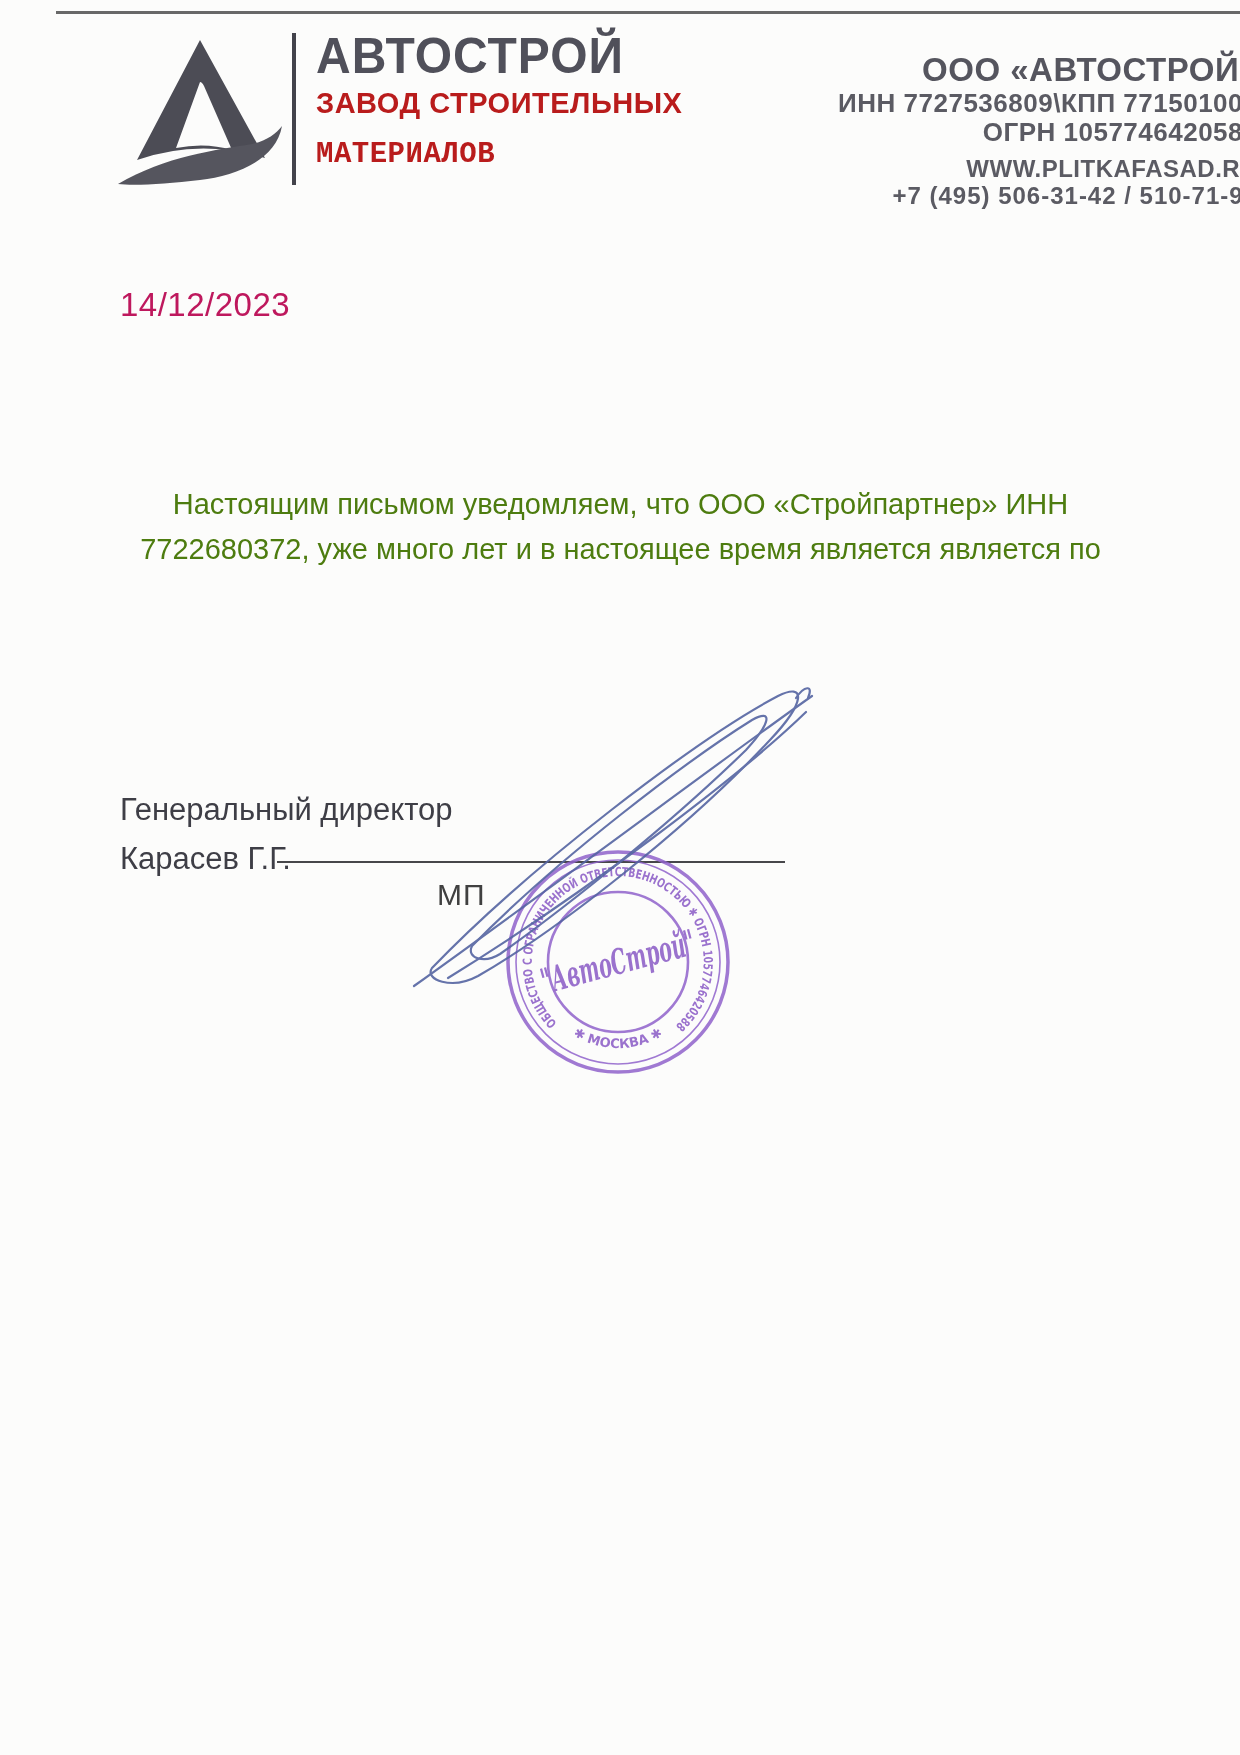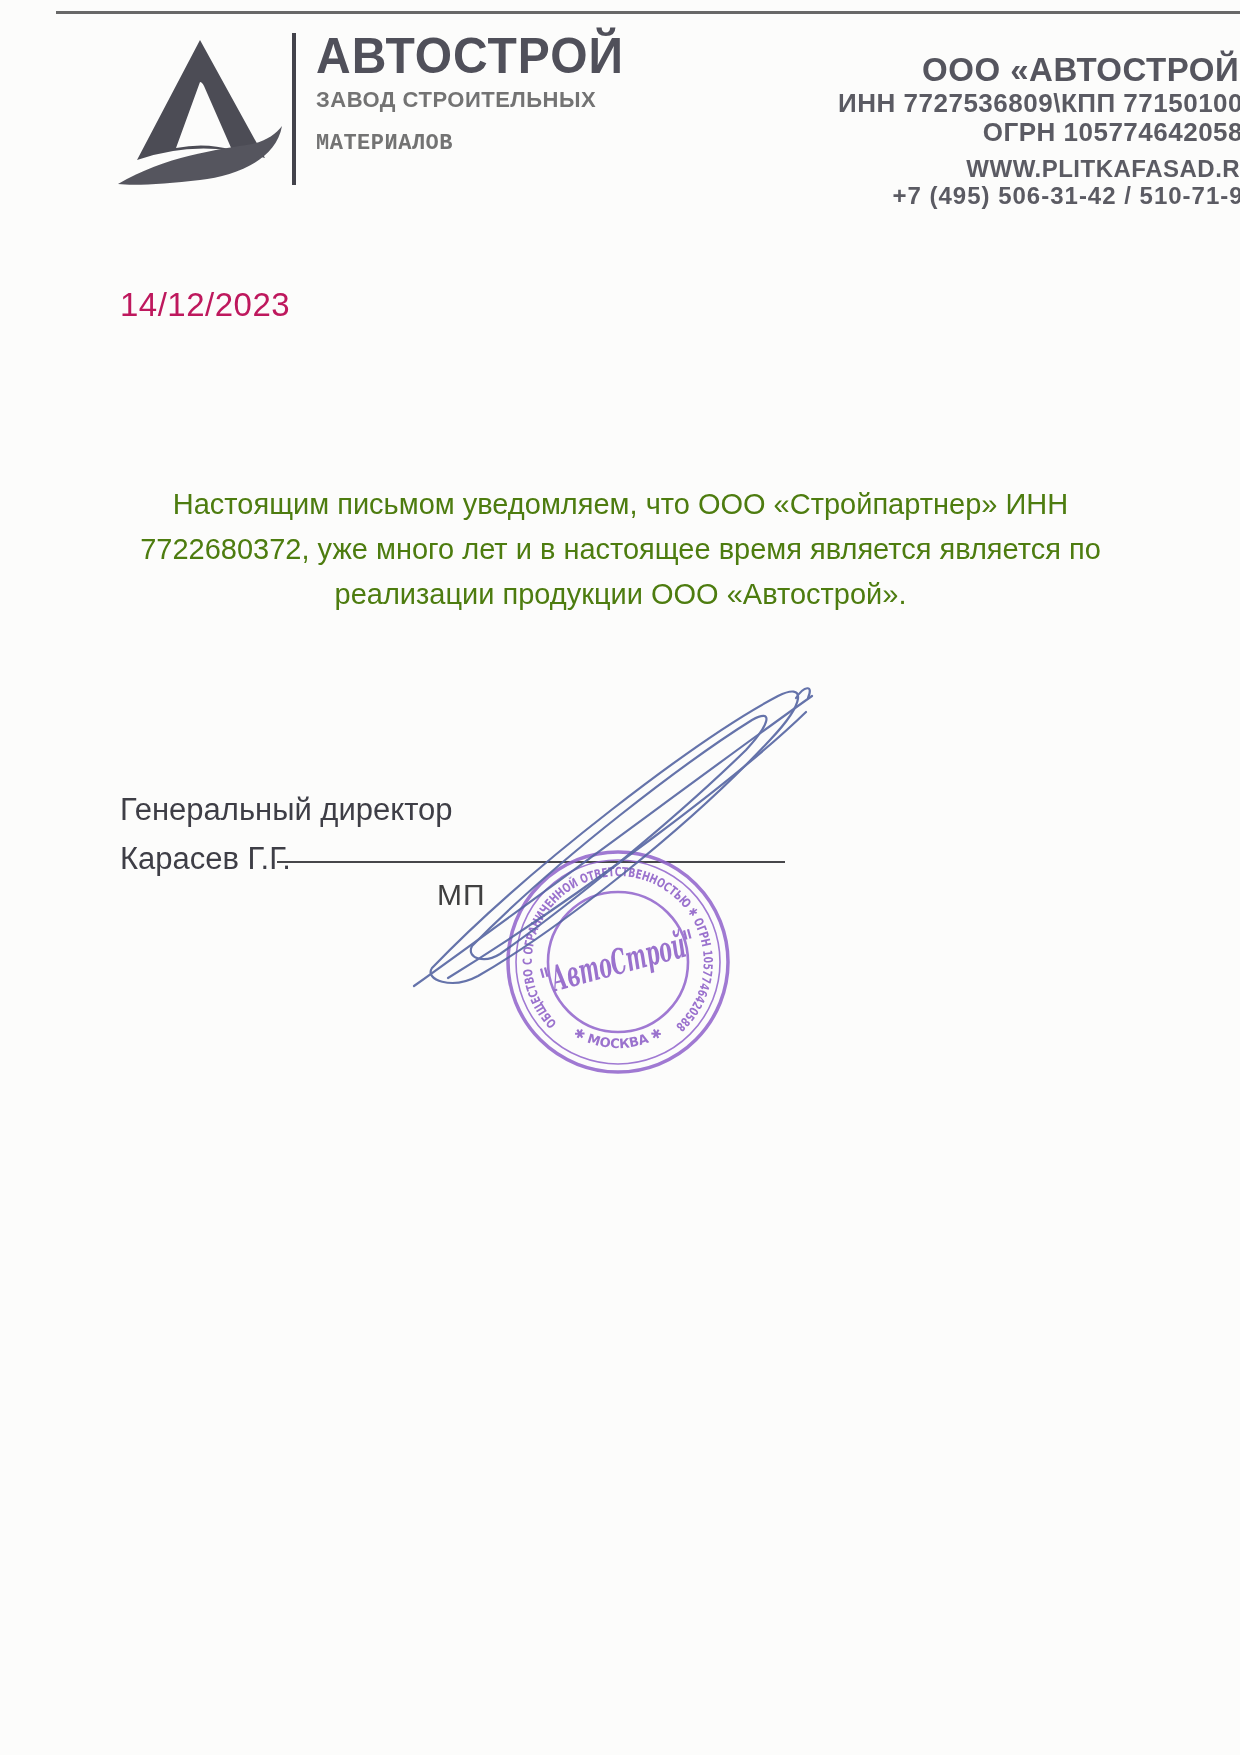--- a/index.html
+++ b/index.html
@@ -21,22 +21,22 @@
   .logo-divider{
     position:absolute;left:292px;top:33px;width:4px;height:152px;
     background:#43434b;
   }
   .logo-text{position:absolute;left:316px;top:30px;color:#50505a;}
   .brand{
     font-size:48px;font-weight:bold;letter-spacing:1px;line-height:1.05;
     transform:scaleY(1.04);transform-origin:left top;white-space:nowrap;
   }
   .brand-sub{
-    font-size:22px;font-weight:bold;letter-spacing:.5px;margin-top:7px;
-    white-space:nowrap;color:#737373;
+    font-size:29px;font-weight:bold;letter-spacing:.5px;margin-top:7px;
+    white-space:nowrap;color:#b91c1c;
   }
   .brand-sub.second{margin-top:18px;font-family:Liberation Mono, monospace;}
   
   .company-block{
     position:absolute;top:52px;right:-18px;text-align:right;
     color:#5b5b63;font-weight:bold;
   }
   .company-block div{white-space:nowrap;}
   .co-name{font-size:33px;line-height:36px;letter-spacing:.5px;color:#55555e;}
   .co-inn{font-size:26px;line-height:30px;letter-spacing:.5px;}
@@ -98,21 +98,20 @@
     <div class="co-ogrn">ОГРН 1057746420588</div>
     <div class="co-site">WWW.PLITKAFASAD.RU</div>
     <div class="co-phone">+7 (495) 506-31-42 / 510-71-98</div>
   </div>
 
   <div class="date">14/12/2023</div>
 
   <div class="body-text">
     <div>Настоящим письмом уведомляем, что ООО «Стройпартнер» ИНН</div>
     <div>7722680372, уже много лет и в настоящее время является является по</div>
-    <div>реализации продукции ООО «Автострой».</div>
   </div>
 
   <div class="sig-title">Генеральный директор</div>
   <div class="sig-name">Карасев Г.Г.</div>
   <div class="sig-underline"></div>
   <div class="mp">МП</div>
 
   <svg class="stamp-svg" width="244" height="244" viewBox="0 0 244 244">
     <defs>
       <path id="tp-top" d="M 61 183 A 86 86 0 1 1 177 188" fill="none"></path>

